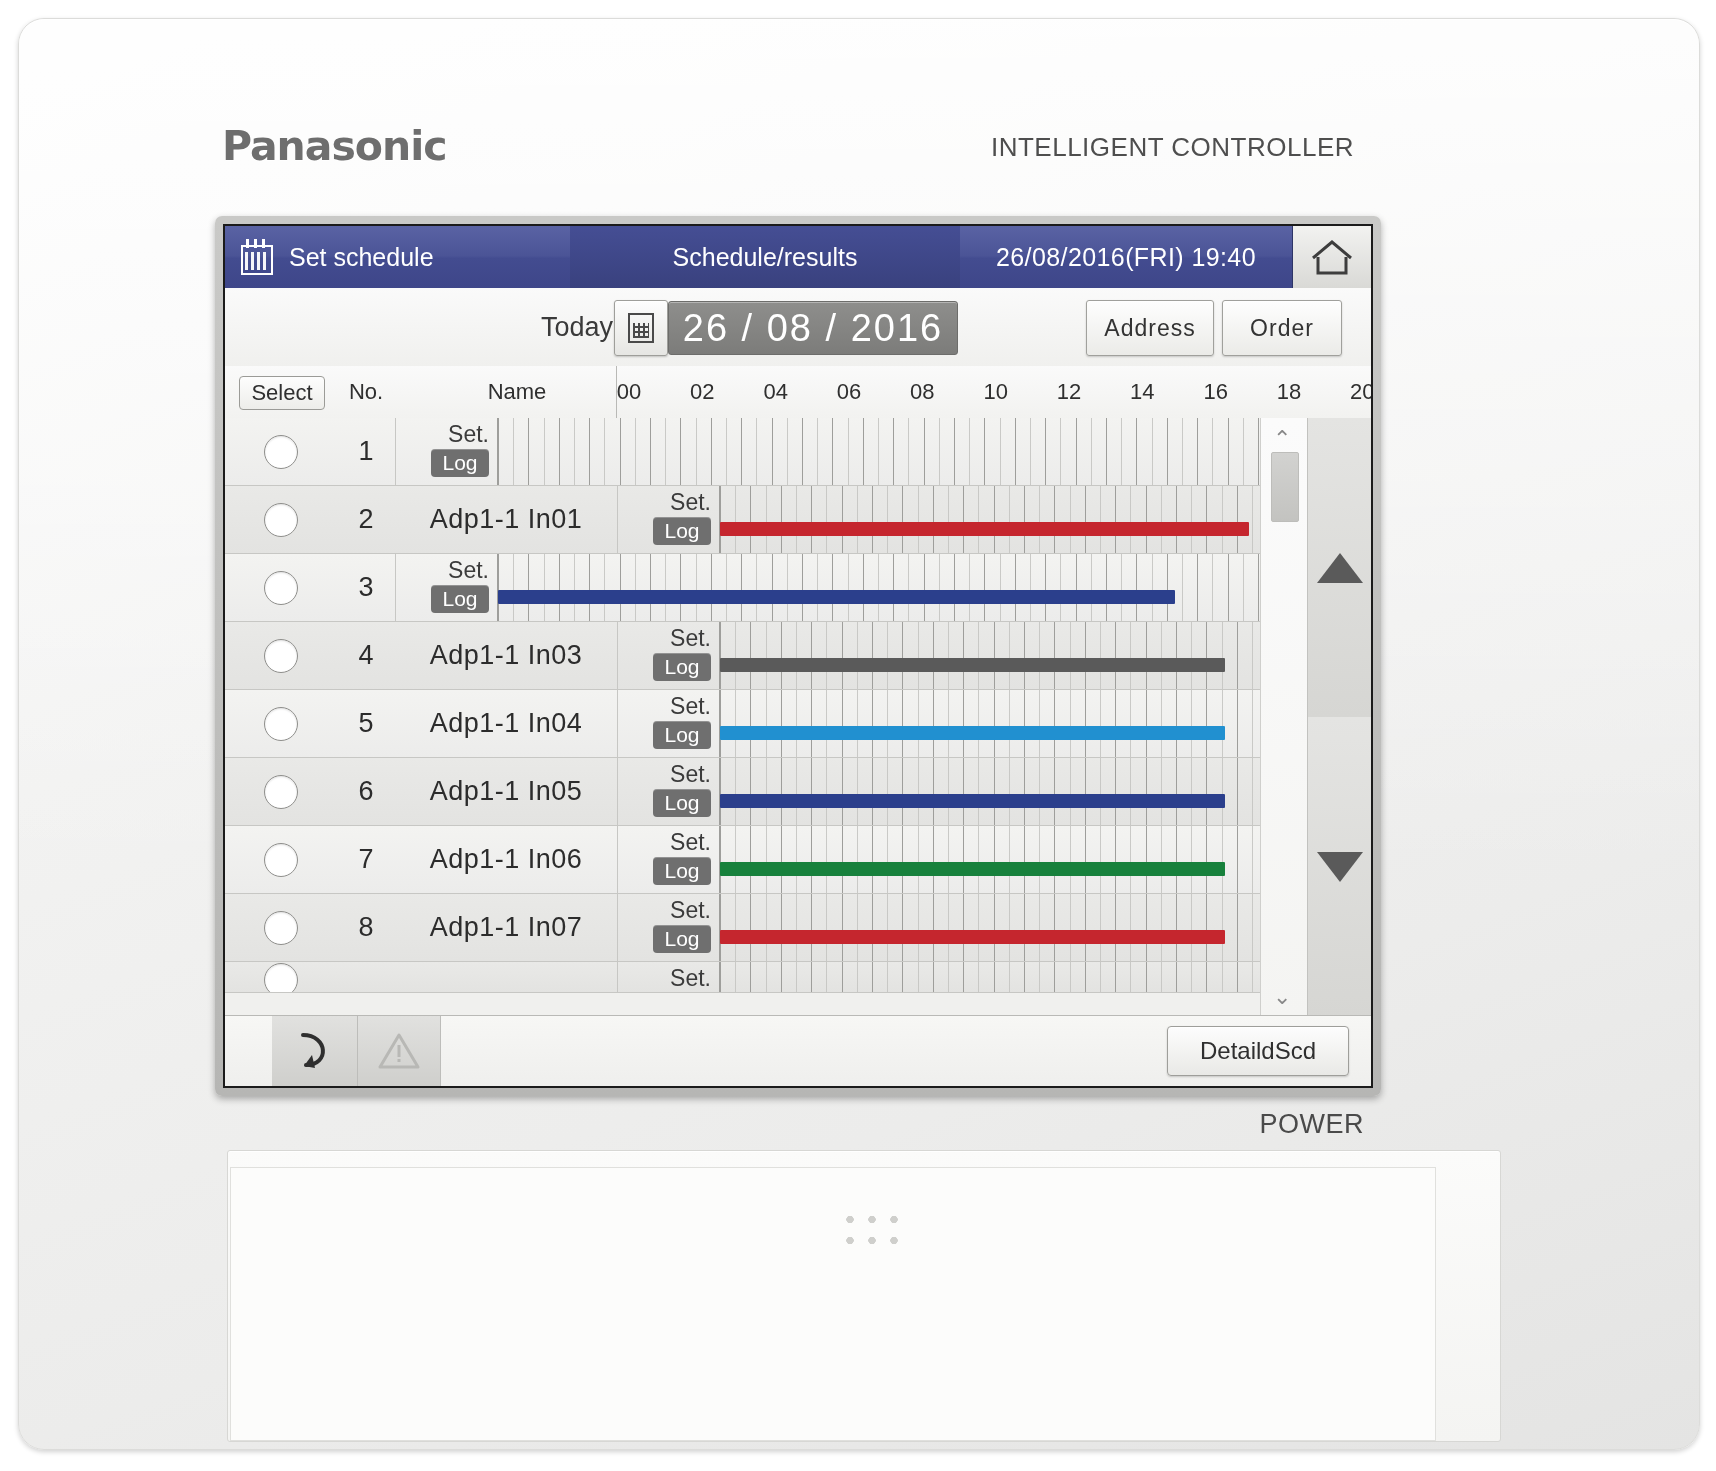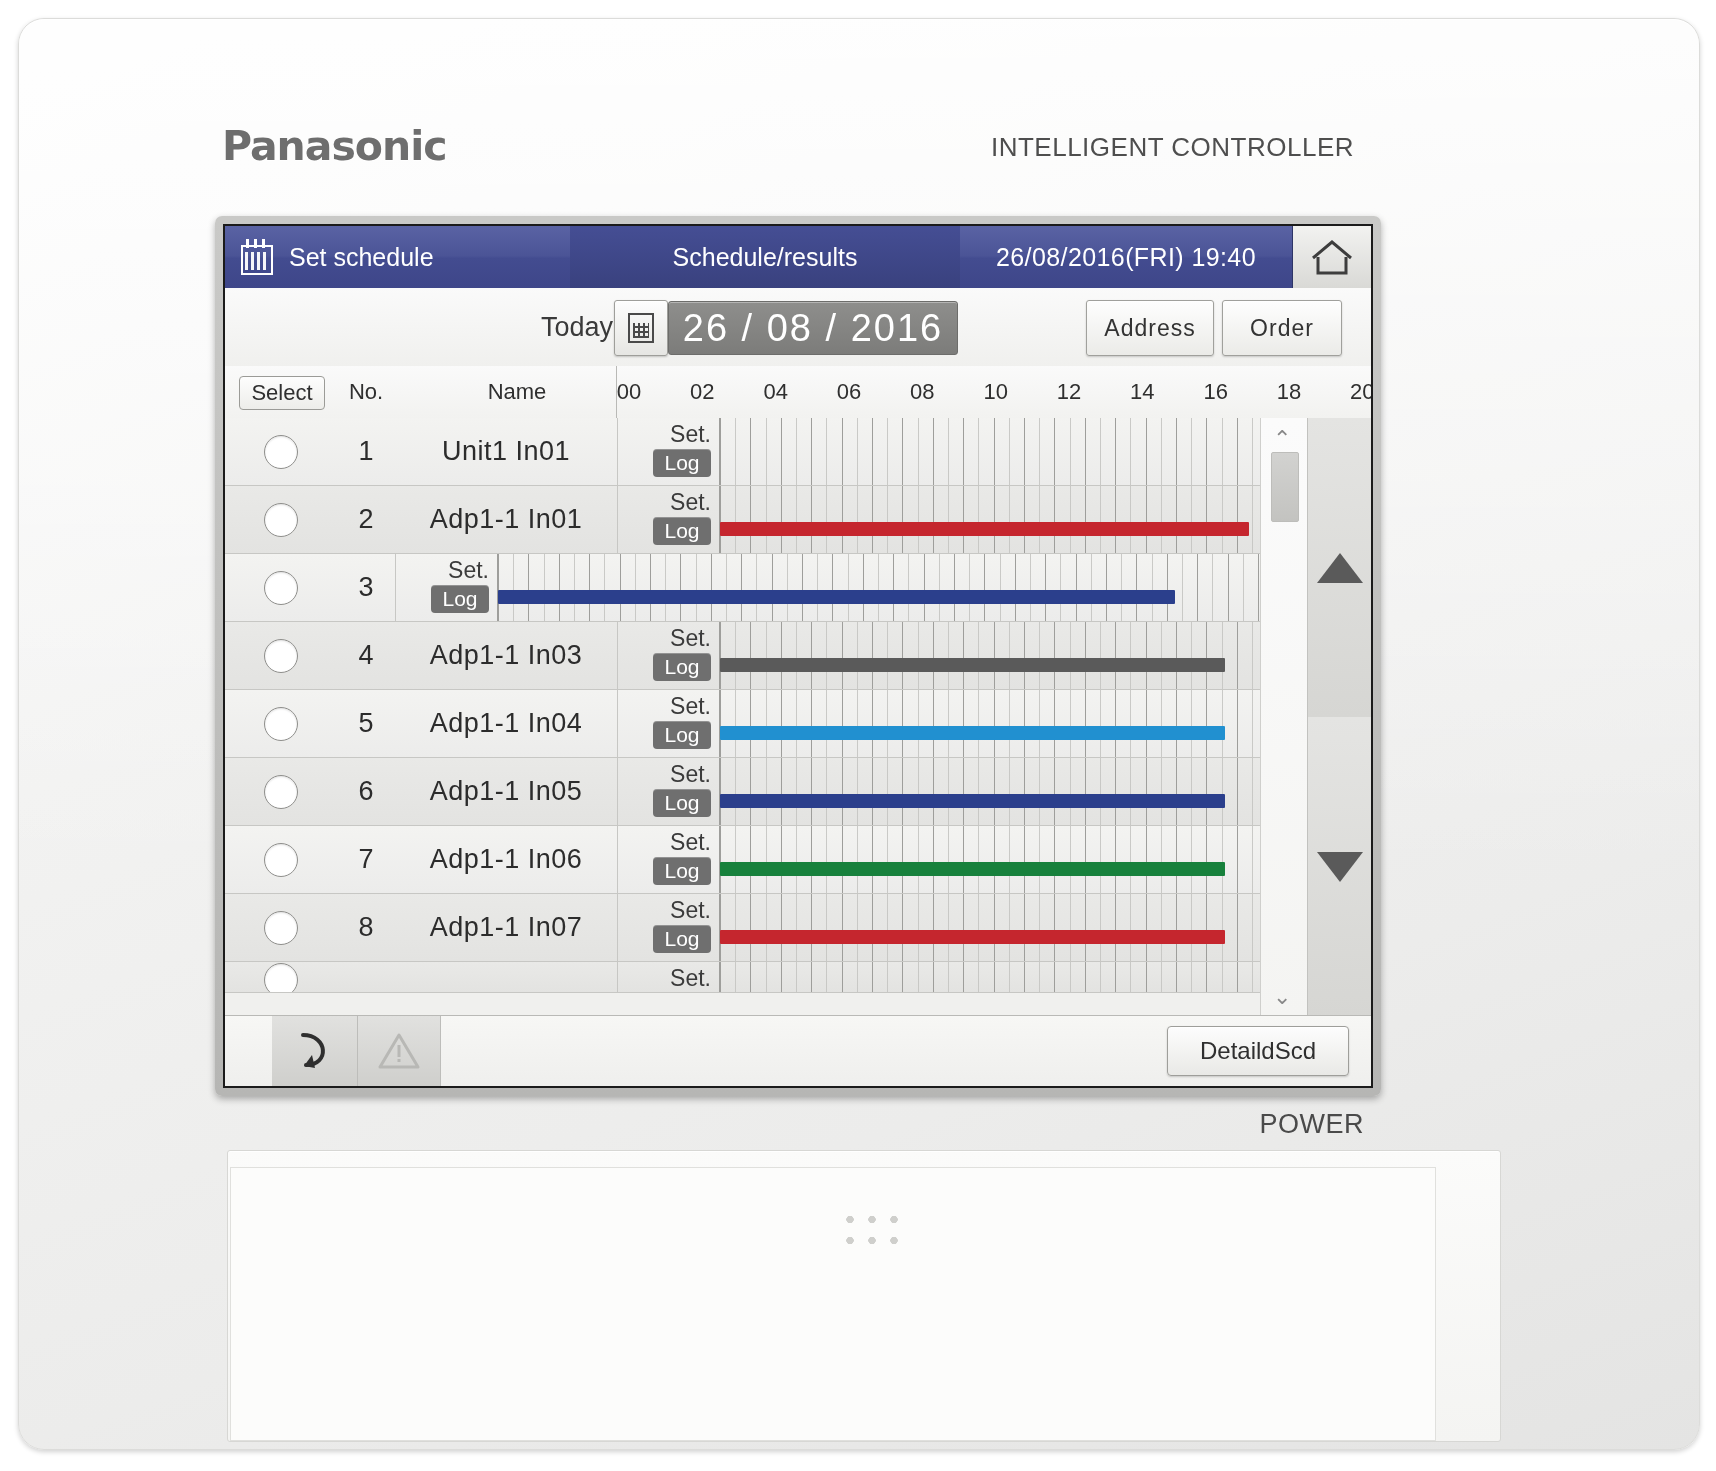--- a/index.html
+++ b/index.html
@@ -374,21 +374,20 @@
             <div class="hour-tick" style="left: 739.333px;">20</div>
           </div>
       </div>
 
       <div id="rows">
           <div class="row odd">
             <div class="cell-select">
               <div class="radio"></div>
             </div>
             <div class="cell-no">1</div>
-            <div class="cell-name">Unit1 In01</div>
             <div class="cell-setlog">
               <div class="setlabel">Set.</div>
               <div class="logbtn">Log</div>
             </div>
             <div class="cell-chart">
               <div class="gridlines-minor"></div>
               <div class="gridlines"></div>
             </div>
           </div>
           <div class="row even">

